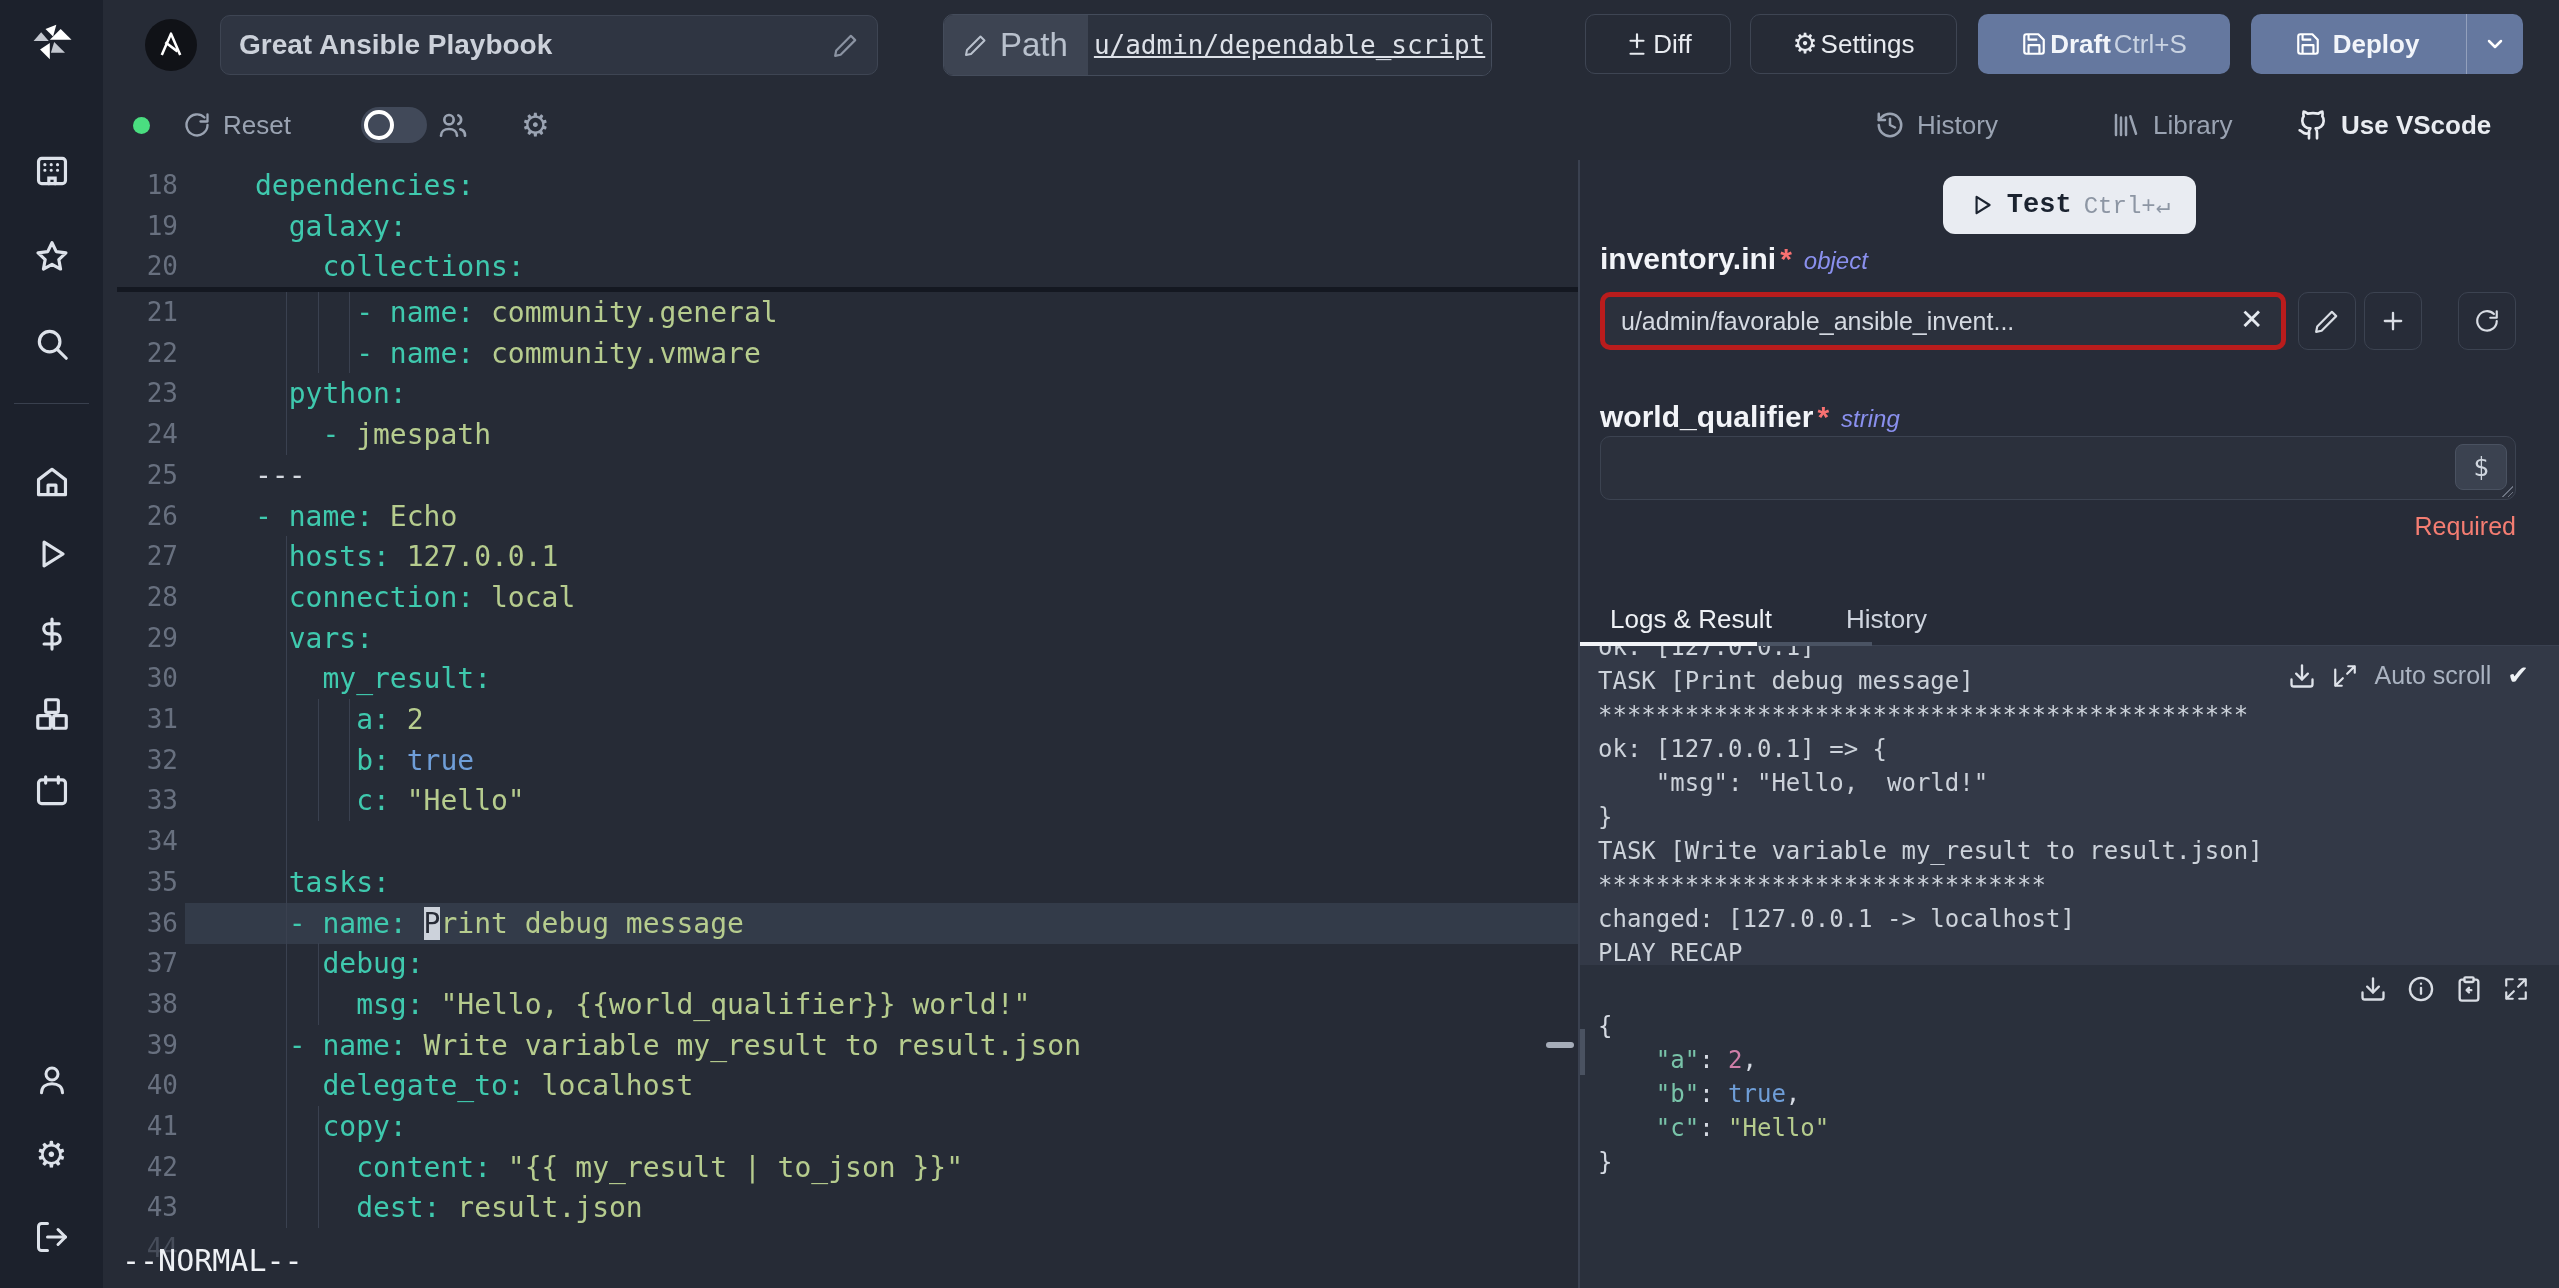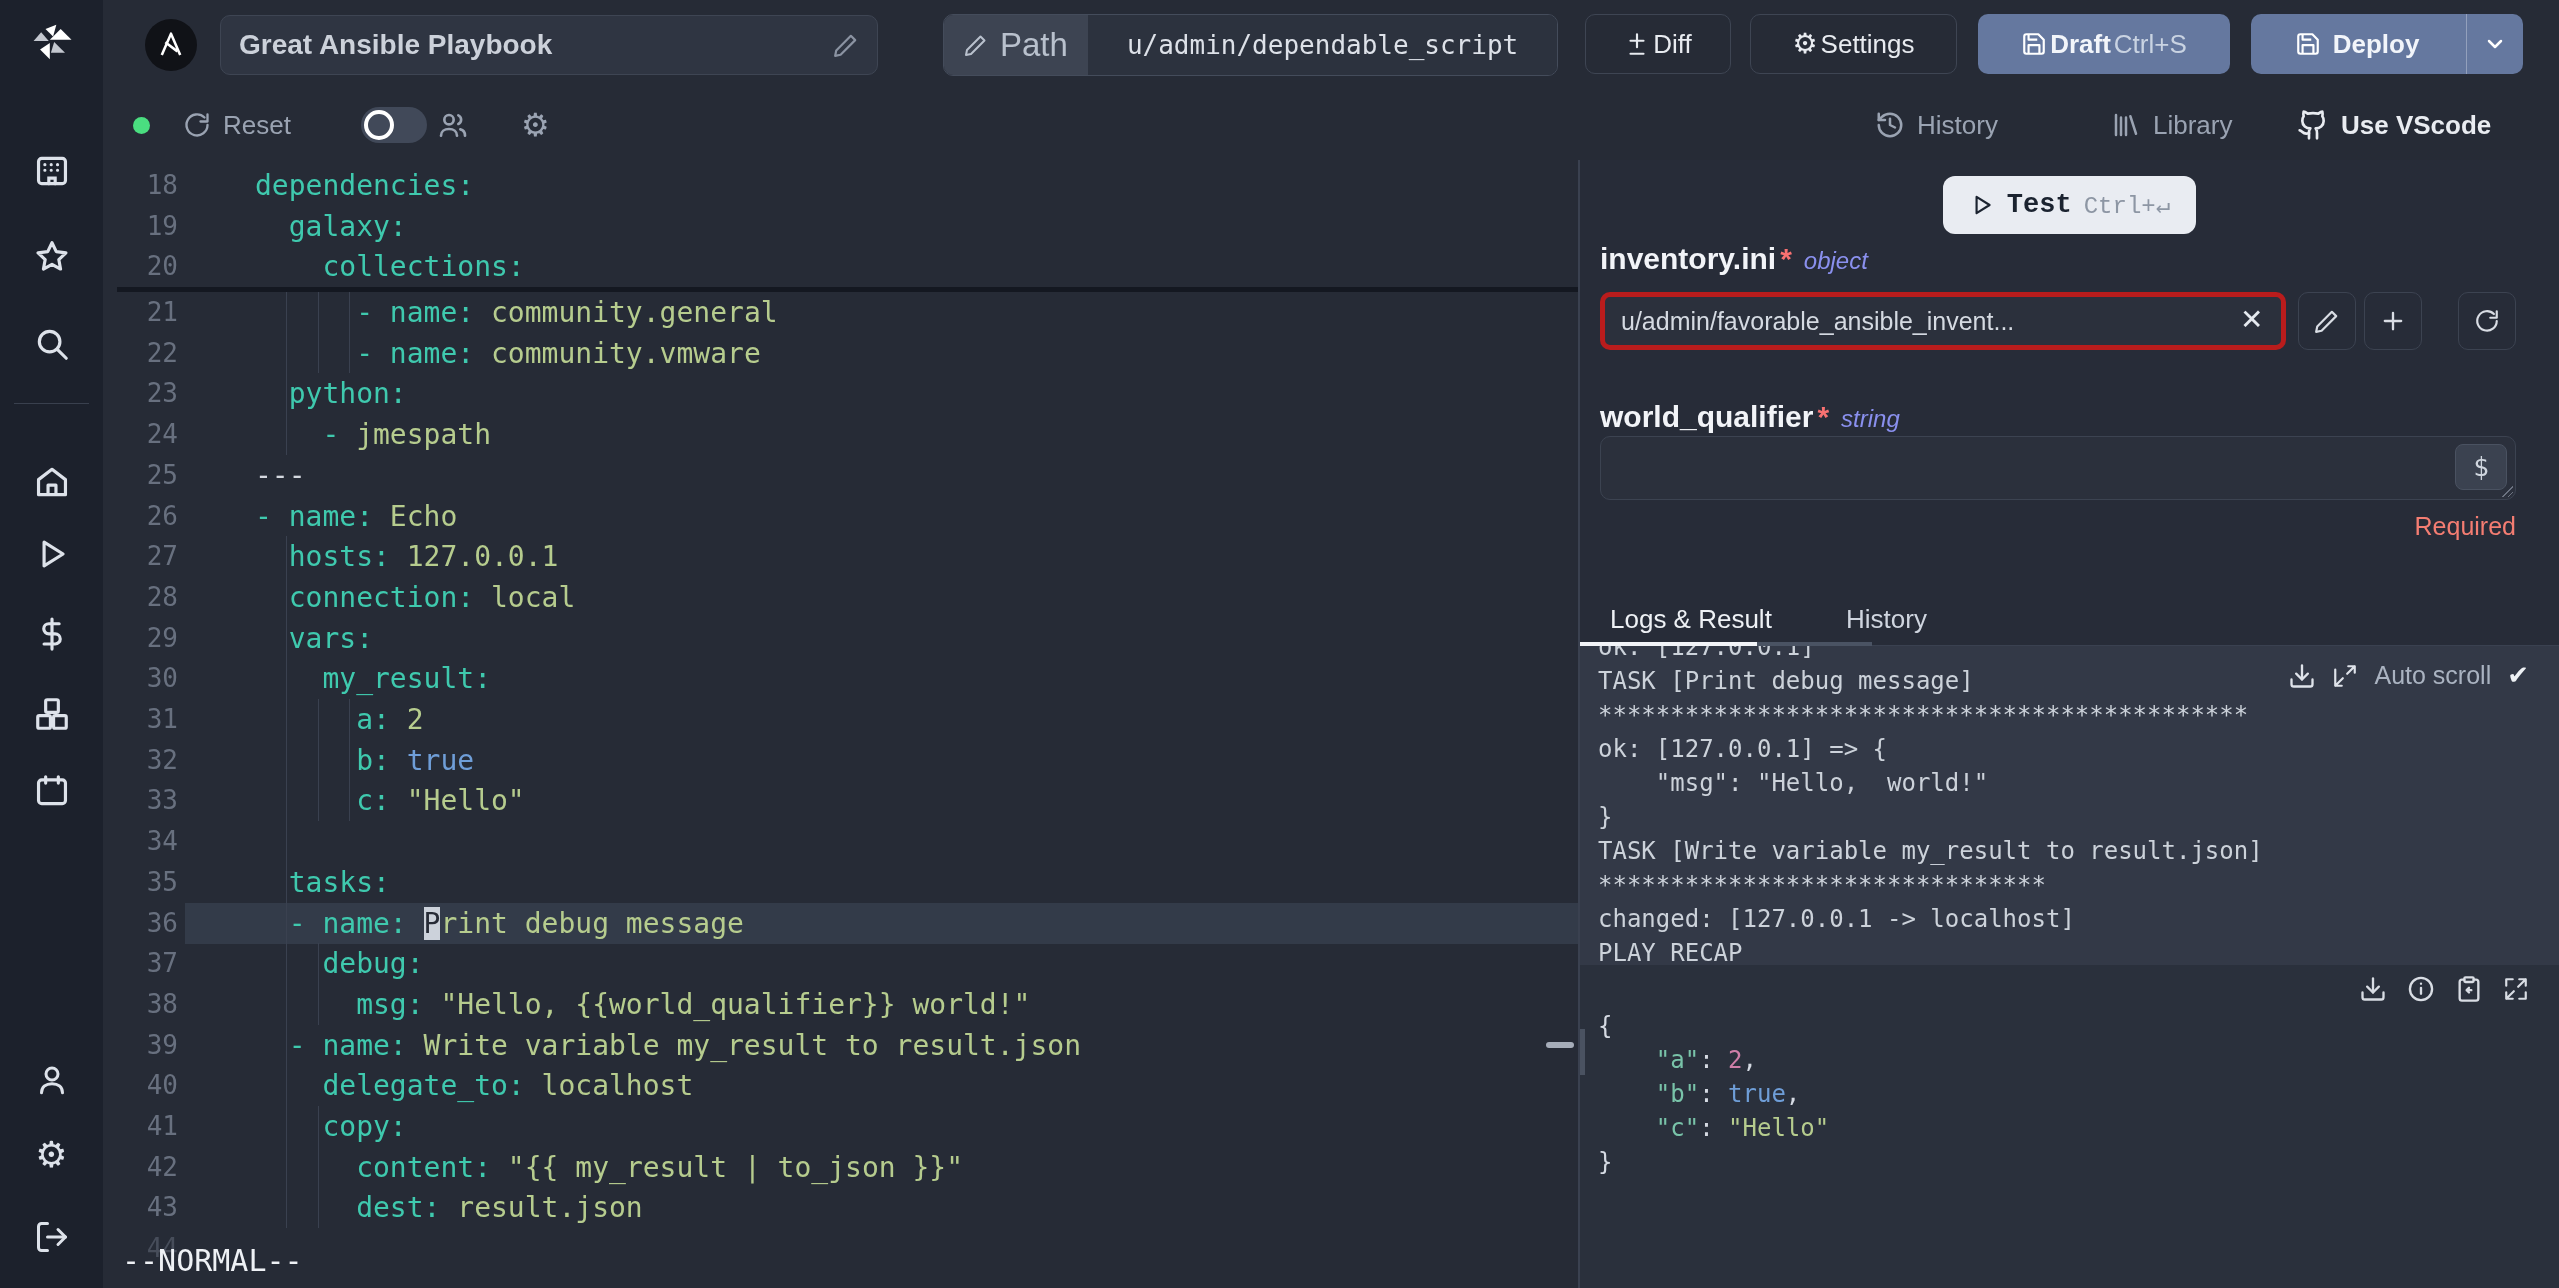--- a/index.html
+++ b/index.html
@@ -18,21 +18,21 @@
   
   .topbar{position:absolute;left:103px;top:0;width:2456px;height:90px;background:#262b36;border-bottom:3px solid #b91c1c;}
   .avatar{position:absolute;left:42px;top:19px;width:52px;height:52px;border-radius:50%;background:#101217;
           display:flex;align-items:center;justify-content:center;}
   .titlebox{position:absolute;left:117px;top:15px;width:656px;height:58px;background:#2f3542;border:1px solid #3e4553;
             border-radius:10px;display:flex;align-items:center;}
   .titlebox .txt{padding-left:18px;font-size:28px;font-weight:600;color:#ccd1da;flex:1;}
   .titlebox .pen{margin-right:18px;color:#8b93a2;}
   .pathpill{position:absolute;left:840px;top:14px;height:60px;border:1px solid #444c5b;border-radius:10px;display:flex;overflow:hidden;}
   .pathseg1{background:#3d4452;display:flex;align-items:center;gap:12px;padding:0 20px;color:#b9c1cd;font-size:33px;}
-  .pathseg2{background:#2c323e;display:flex;align-items:center;padding:0 39px;font-size:26px;color:#dde1e8;}
+  .pathseg2{background:#2c323e;display:flex;align-items:center;padding:0 6px;font-size:26px;color:#dde1e8;text-decoration:underline;}
   .btn{position:absolute;top:14px;height:60px;border-radius:10px;display:flex;align-items:center;justify-content:center;
        gap:3px;font-size:26px;color:#e8ebf0;cursor:pointer;box-sizing:border-box;}
   .btn.outline{border:1px solid #3e4553;background:transparent;}
   .btn.blue{background:#65789f;color:#f2f5fa;font-weight:600;}
   .kbd{font-weight:400;color:#c9d3e2;}
   .split{display:flex;align-items:stretch;padding:0!important;}
   .split .main{flex:1;display:flex;align-items:center;justify-content:center;gap:12px;}
   .split .chev{width:56px;display:flex;align-items:center;justify-content:center;border-left:1px solid rgba(255,255,255,.3);}
 
   

